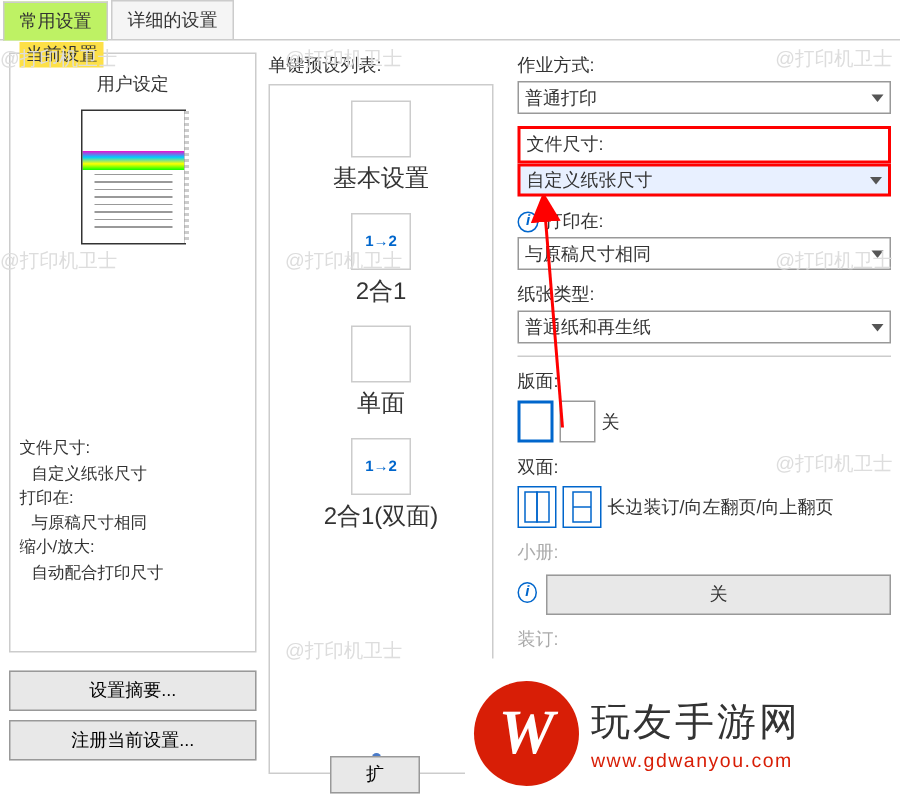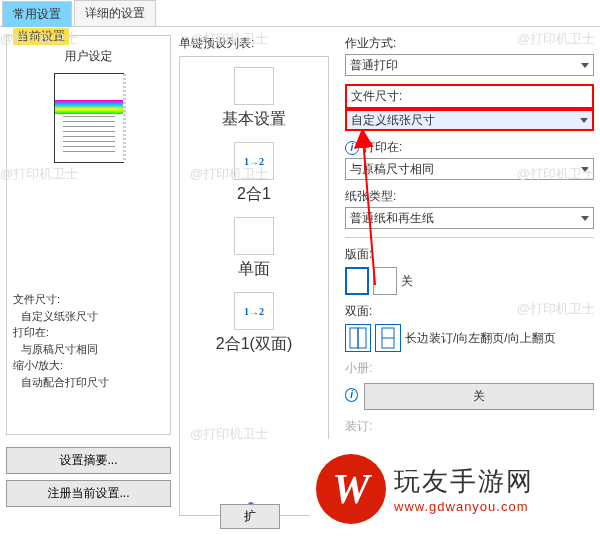--- a/index.html
+++ b/index.html
@@ -1,39 +1,39 @@
 <!DOCTYPE html>
 <html><head>
 <meta charset="utf-8">
 <style>
 * { box-sizing: border-box; margin: 0; padding: 0; }
 body { font-family: "Microsoft YaHei", sans-serif; font-size: 12px; color: #333; background: #fff; width: 600px; height: 539px; overflow: hidden; position: relative; }
 .tabs { display: flex; border-bottom: 1px solid #ccc; padding-left: 2px; }
 .tab { padding: 4px 10px; border: 1px solid #ccc; border-bottom: none; background: #f5f5f5; margin-right: 2px; cursor: pointer; font-size: 12px; }
-.tab.active { background: #7dd3fc; position: relative; top: 1px; }
+.tab.active { background: #bef264; position: relative; top: 1px; }
 .content { display: flex; padding: 8px 6px; gap: 8px; height: calc(100% - 26px); }
 .left-panel { width: 165px; }
 .group { border: 1px solid #ccc; padding: 8px 6px; margin-bottom: 6px; position: relative; }
 .group-title { position: absolute; top: -8px; left: 6px; background: #fde047; padding: 0 4px; font-size: 12px; }
 .current-settings { height: 400px; }
 .user-setting-label { text-align: center; margin: 4px 0 8px; }
 .page-preview { margin: 0 auto 10px; width: 70px; height: 90px; border: 1px solid #333; background: linear-gradient(to bottom, #fff 0%, #fff 30%, #f0c 30%, #0cf 35%, #ff0 40%, #0f0 45%, #fff 45%, #fff 100%); position: relative; }
 .page-preview::after { content: ""; position: absolute; right: -3px; top: 0; bottom: 0; width: 3px; background: repeating-linear-gradient(to bottom, #ccc 0, #ccc 2px, #fff 2px, #fff 4px); }
 .page-lines { position: absolute; top: 48%; left: 8px; right: 8px; bottom: 6px; background: repeating-linear-gradient(to bottom, #999 0, #999 1px, transparent 1px, transparent 5px); }
 .settings-text { font-size: 11px; line-height: 1.5; margin-top: 8px; }
 .settings-text .indent { padding-left: 8px; }
 .wide-button { width: 100%; padding: 4px; margin-top: 6px; background: #e8e8e8; border: 1px solid #999; cursor: pointer; font-size: 12px; }
 .middle-panel { width: 150px; }
 .preset-list { border: 1px solid #ccc; height: 460px; padding: 6px; display: flex; flex-direction: column; align-items: center; gap: 4px; overflow: hidden; }
 .preset-label { font-size: 12px; margin-bottom: 4px; align-self: flex-start; }
 .preset-item { text-align: center; width: 100%; padding: 4px 0; }
 .preset-item .icon-box { width: 40px; height: 38px; margin: 0 auto 4px; border: 1px solid #ccc; display: flex; align-items: center; justify-content: center; background: #fff; font-size: 10px; }
 .preset-item .label { font-size: 16px; }
 .icon-basic { background: linear-gradient(to bottom, #fff 0%, #fff 20%, #f0c 20%, #0cf 30%, #ff0 40%, #fff 40%, #fff 100%); }
-.icon-12 { color: #0066cc; font-weight: bold; font-family: Liberation Serif, serif; }
+.icon-12 { color: #0066cc; font-weight: bold; }
 .right-panel { flex: 1; padding-left: 8px; }
 .field-row { margin-bottom: 8px; }
 .field-label { font-size: 12px; margin-bottom: 2px; display: flex; align-items: center; gap: 4px; }
 .dropdown { width: 100%; padding: 2px 4px; border: 1px solid #999; background: #fff; font-size: 12px; height: 22px; display: flex; justify-content: space-between; align-items: center; cursor: pointer; }
 .dropdown.highlighted { border: 2px solid #f00; background: #e8f0ff; }
 .dropdown .arrow { border-left: 4px solid transparent; border-right: 4px solid transparent; border-top: 5px solid #555; }
 .hr-sep { border: none; border-top: 1px solid #ccc; margin: 8px 0; }
 .layout-icons { display: flex; gap: 4px; align-items: center; margin-top: 4px; }
 .layout-icon { width: 24px; height: 28px; border: 1px solid #999; background: #fff; }
 .layout-icon.sel { border: 2px solid #0066cc; }

